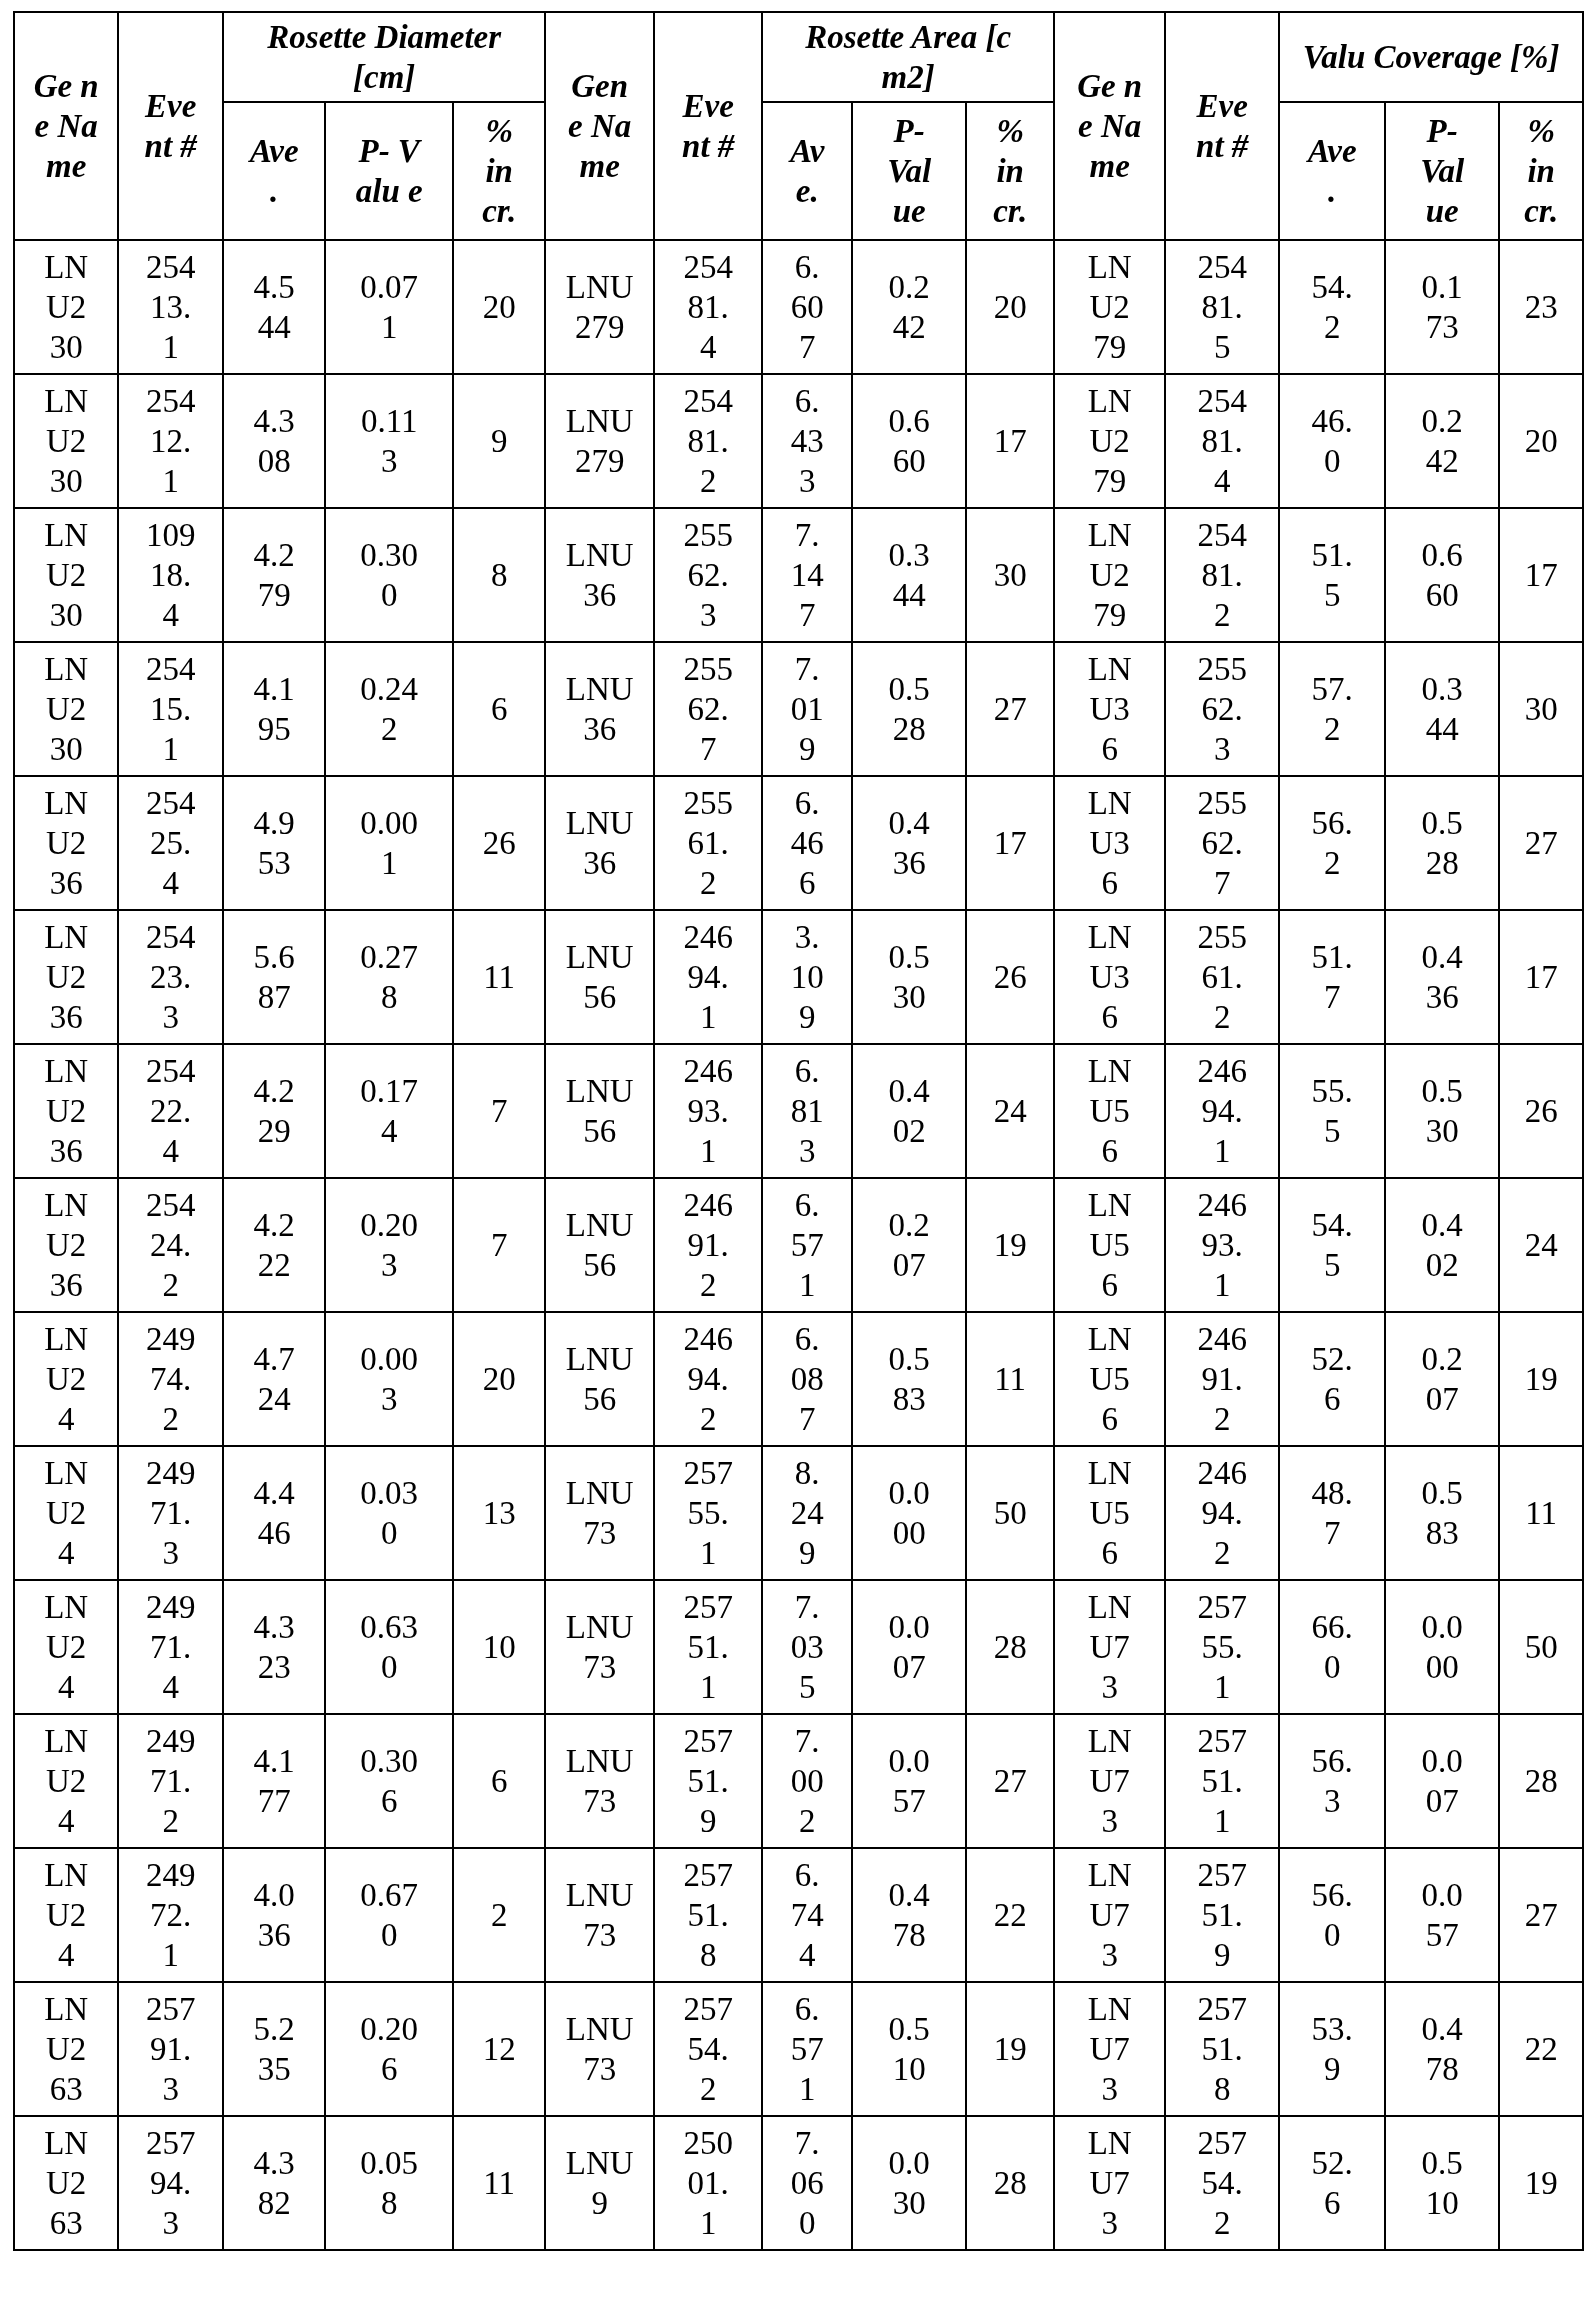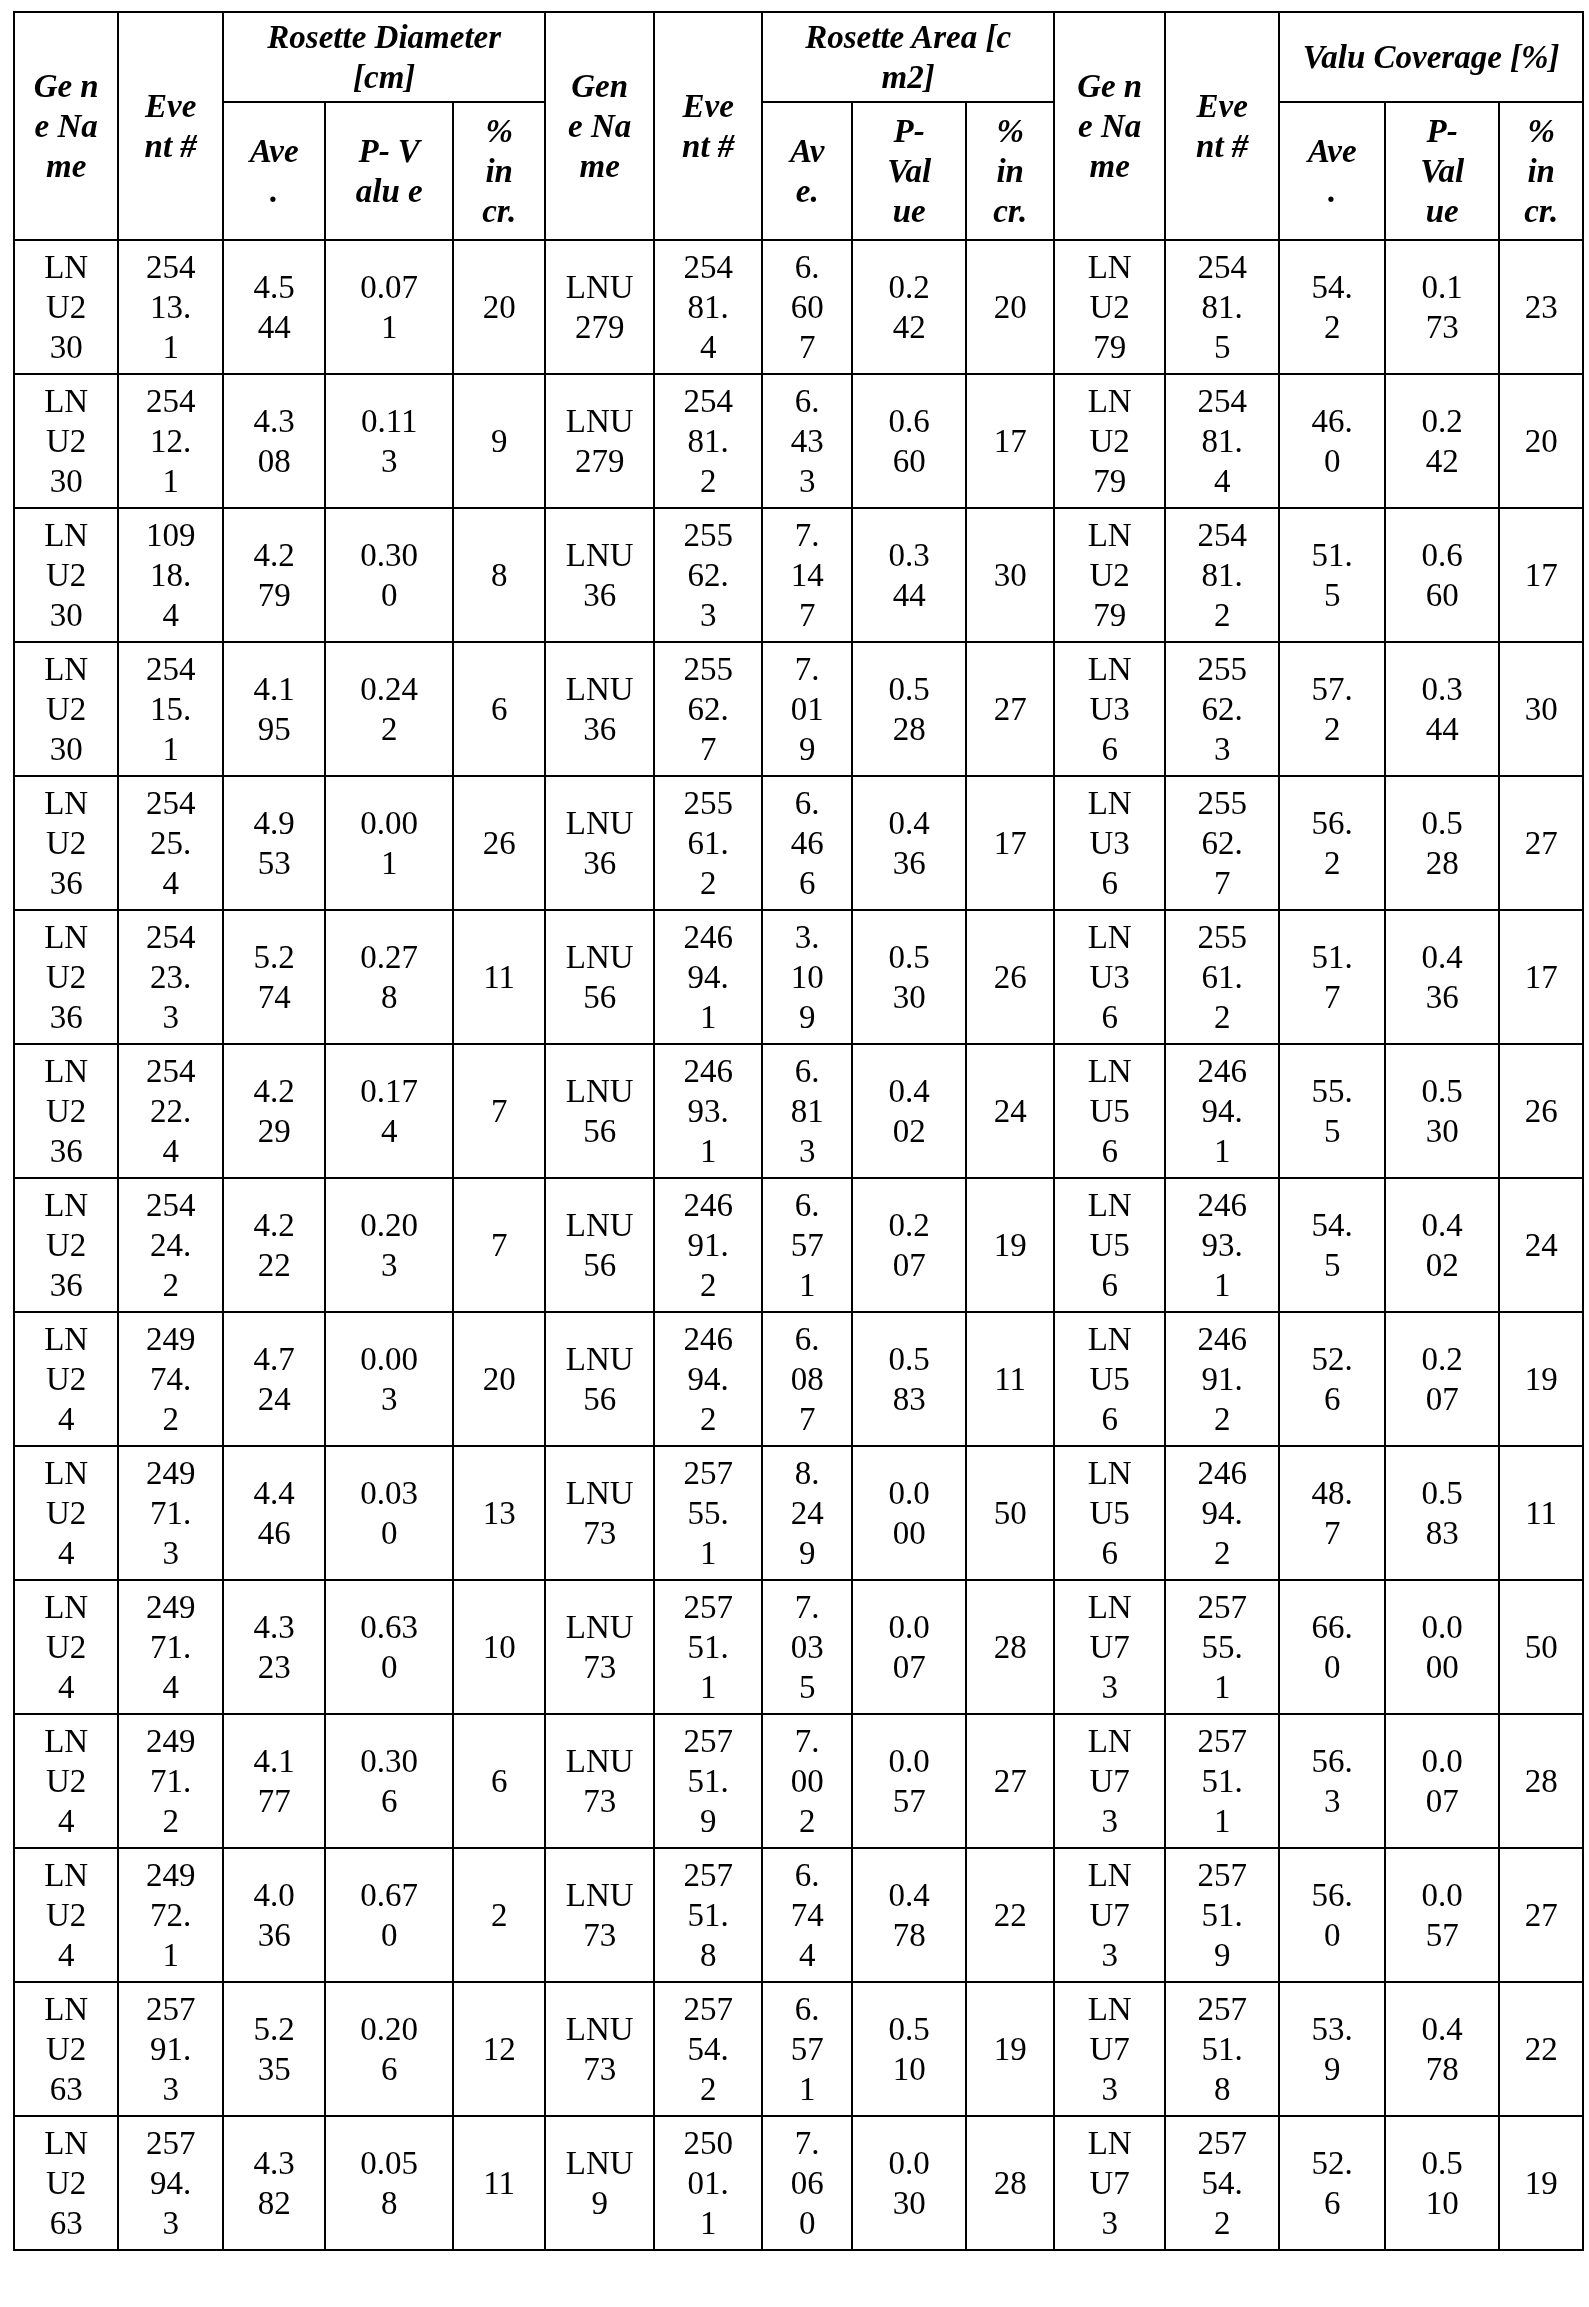--- a/index.html
+++ b/index.html
@@ -170,21 +170,21 @@
     <td><span class="cell-inner" style="width:55px">LNU36</span></td>
     <td><span class="cell-inner" style="width:55px">25562.7</span></td>
     <td><span class="cell-inner" style="width:55px">56.2</span></td>
     <td><span class="cell-inner" style="width:55px">0.528</span></td>
     <td><span class="cell-inner" style="width:55px">27</span></td>
   </tr>
 
   <tr>
     <td><span class="cell-inner" style="width:55px">LNU236</span></td>
     <td><span class="cell-inner" style="width:55px">25423.3</span></td>
-    <td><span class="cell-inner" style="width:55px">5.274</span></td>
+    <td><span class="cell-inner" style="width:55px">5.687</span></td>
     <td><span class="cell-inner" style="width:72px">0.278</span></td>
     <td><span class="cell-inner" style="width:55px">11</span></td>
     <td><span class="cell-inner" style="width:72px">LNU56</span></td>
     <td><span class="cell-inner" style="width:55px">24694.1</span></td>
     <td><span class="cell-inner" style="width:37px">3.109</span></td>
     <td><span class="cell-inner" style="width:55px">0.530</span></td>
     <td><span class="cell-inner" style="width:55px">26</span></td>
     <td><span class="cell-inner" style="width:55px">LNU36</span></td>
     <td><span class="cell-inner" style="width:55px">25561.2</span></td>
     <td><span class="cell-inner" style="width:55px">51.7</span></td>

